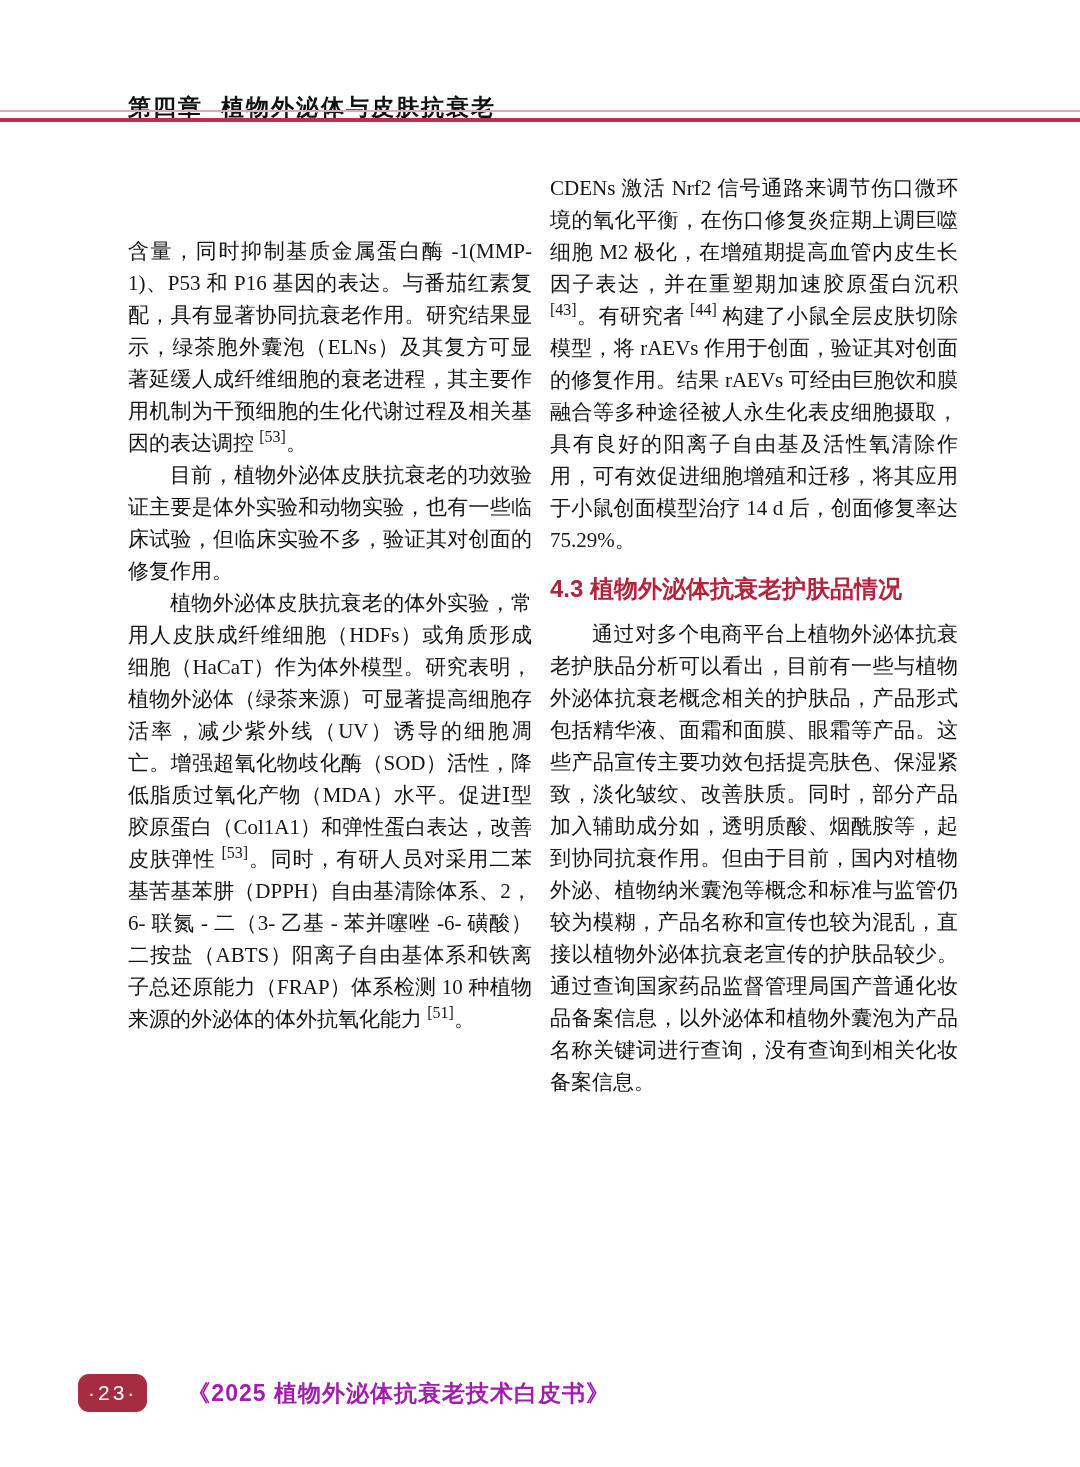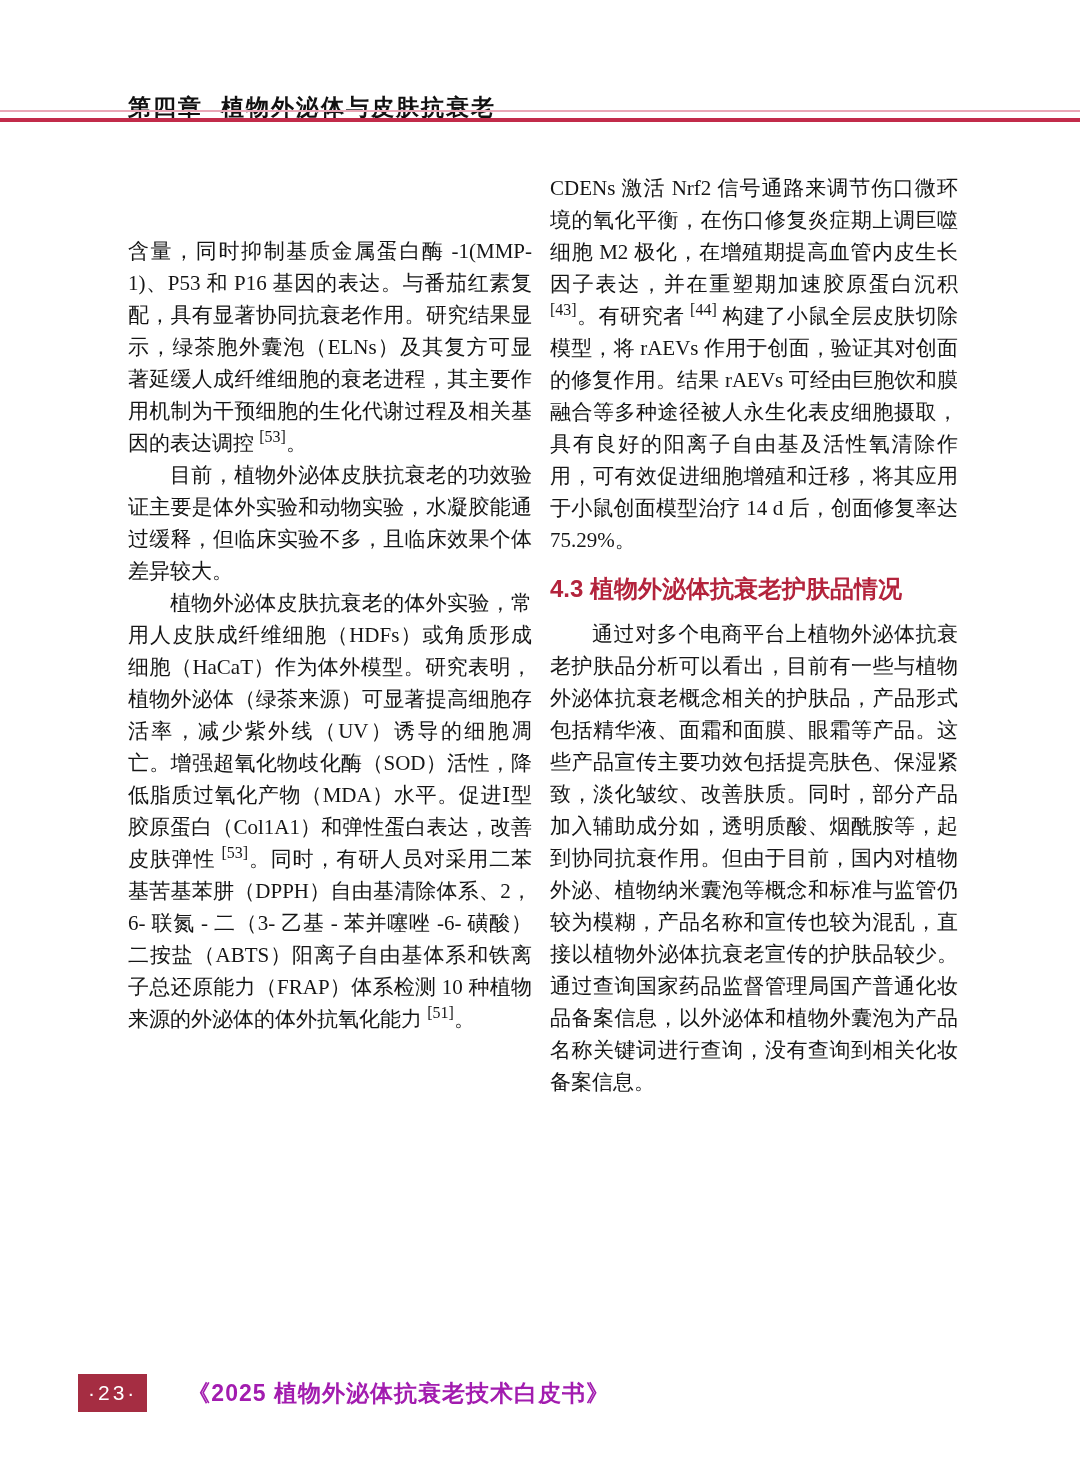--- a/index.html
+++ b/index.html
@@ -46,21 +46,21 @@
     margin: 15px 0 11px 0; text-align: left; text-indent: 0;
   }
 
   
   .footer { position: absolute; left: 78px; top: 1374px; display: flex; align-items: center; }
   .page-badge {
     display: inline-flex; align-items: center; justify-content: center;
     min-width: 62px; height: 38px; padding: 0 10px;
     background: var(--footer-box, #a52d42); color: #ffffff;
     font-family: "Liberation Sans", "DejaVu Sans", sans-serif;
-    font-size: 21px; letter-spacing: 3px; box-sizing: border-box;
+    font-size: 21px; letter-spacing: 3px; box-sizing: border-box; border-radius: 11px;
   }
   .book-title {
     margin-left: 40px;
     font-family: "Liberation Sans", "DejaVu Sans", sans-serif;
     font-size: 23px; font-weight: 700; color: #a21caf; letter-spacing: 1px;
     white-space: nowrap;
   }
 </style>
 </head>
 <body>
@@ -69,21 +69,21 @@
 
   <div class="chapter-header">
     <span class="chapter-no">第四章</span><span>植物外泌体与皮肤抗衰老</span>
   </div>
   <div class="rule rule-thin"></div>
   <div class="rule rule-thick"></div>
 
   <main class="columns">
     <section class="col col-left">
       <p class="para no-indent"><span>含量，同时抑制基质金属蛋白酶 -1(MMP-1)、P53 和 P16 基因的表达。与番茄红素复配，具有显著协同抗衰老作用。研究结果显示，绿茶胞外囊泡（ELNs）及其复方可显著延缓人成纤维细胞的衰老进程，其主要作用机制为干预细胞的生化代谢过程及相关基因的表达调控 </span><sup>[53]</sup><span>。</span></p>
-      <p class="para"><span>目前，植物外泌体皮肤抗衰老的功效验证主要是体外实验和动物实验，水凝胶能通过缓释，但临床实验不多，且临床效果个体差异较大。</span></p>
+      <p class="para"><span>目前，植物外泌体皮肤抗衰老的功效验证主要是体外实验和动物实验，也有一些临床试验，但临床实验不多，验证其对创面的修复作用。</span></p>
       <p class="para"><span>植物外泌体皮肤抗衰老的体外实验，常用人皮肤成纤维细胞（HDFs）或角质形成细胞（HaCaT）作为体外模型。研究表明，植物外泌体（绿茶来源）可显著提高细胞存活率，减少紫外线（UV）诱导的细胞凋亡。增强超氧化物歧化酶（SOD）活性，降低脂质过氧化产物（MDA）水平。促进Ⅰ型胶原蛋白（Col1A1）和弹性蛋白表达，改善皮肤弹性 </span><sup>[53]</sup><span>。同时，有研人员对采用二苯基苦基苯肼（DPPH）自由基清除体系、2，6- 联氮 - 二（3- 乙基 - 苯并噻唑 -6- 磺酸）二按盐（ABTS）阳离子自由基体系和铁离子总还原能力（FRAP）体系检测 10 种植物来源的外泌体的体外抗氧化能力 </span><sup>[51]</sup><span>。</span></p>
     </section>
 
     <section class="col col-right">
       <p class="para no-indent"><span>CDENs 激活 Nrf2 信号通路来调节伤口微环境的氧化平衡，在伤口修复炎症期上调巨噬细胞 M2 极化，在增殖期提高血管内皮生长因子表达，并在重塑期加速胶原蛋白沉积 </span><sup>[43]</sup><span>。有研究者 </span><sup>[44]</sup><span> 构建了小鼠全层皮肤切除模型，将 rAEVs 作用于创面，验证其对创面的修复作用。结果 rAEVs 可经由巨胞饮和膜融合等多种途径被人永生化表皮细胞摄取，具有良好的阳离子自由基及活性氧清除作用，可有效促进细胞增殖和迁移，将其应用于小鼠创面模型治疗 14 d 后，创面修复率达 75.29%。</span></p>
       <h2 class="section-heading">4.3 植物外泌体抗衰老护肤品情况</h2>
       <p class="para"><span>通过对多个电商平台上植物外泌体抗衰老护肤品分析可以看出，目前有一些与植物外泌体抗衰老概念相关的护肤品，产品形式包括精华液、面霜和面膜、眼霜等产品。这些产品宣传主要功效包括提亮肤色、保湿紧致，淡化皱纹、改善肤质。同时，部分产品加入辅助成分如，透明质酸、烟酰胺等，起到协同抗衰作用。但由于目前，国内对植物外泌、植物纳米囊泡等概念和标准与监管仍较为模糊，产品名称和宣传也较为混乱，直接以植物外泌体抗衰老宣传的护肤品较少。通过查询国家药品监督管理局国产普通化妆品备案信息，以外泌体和植物外囊泡为产品名称关键词进行查询，没有查询到相关化妆备案信息。</span></p>
     </section>
   </main>
 

